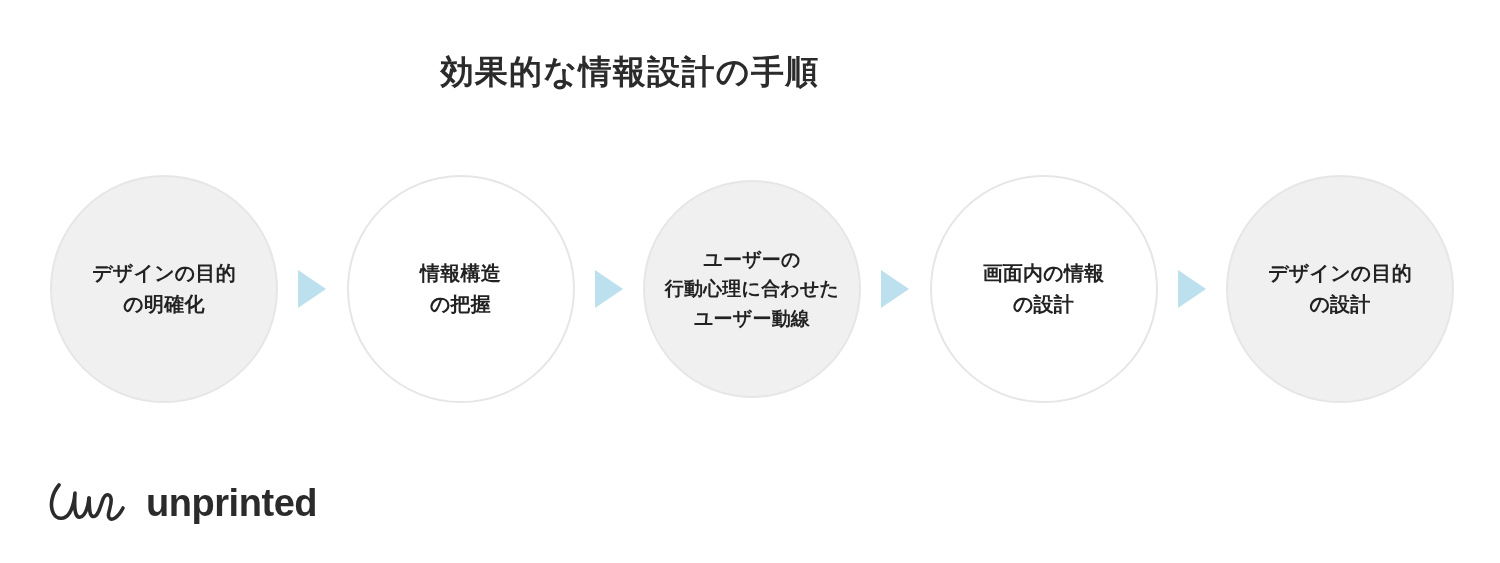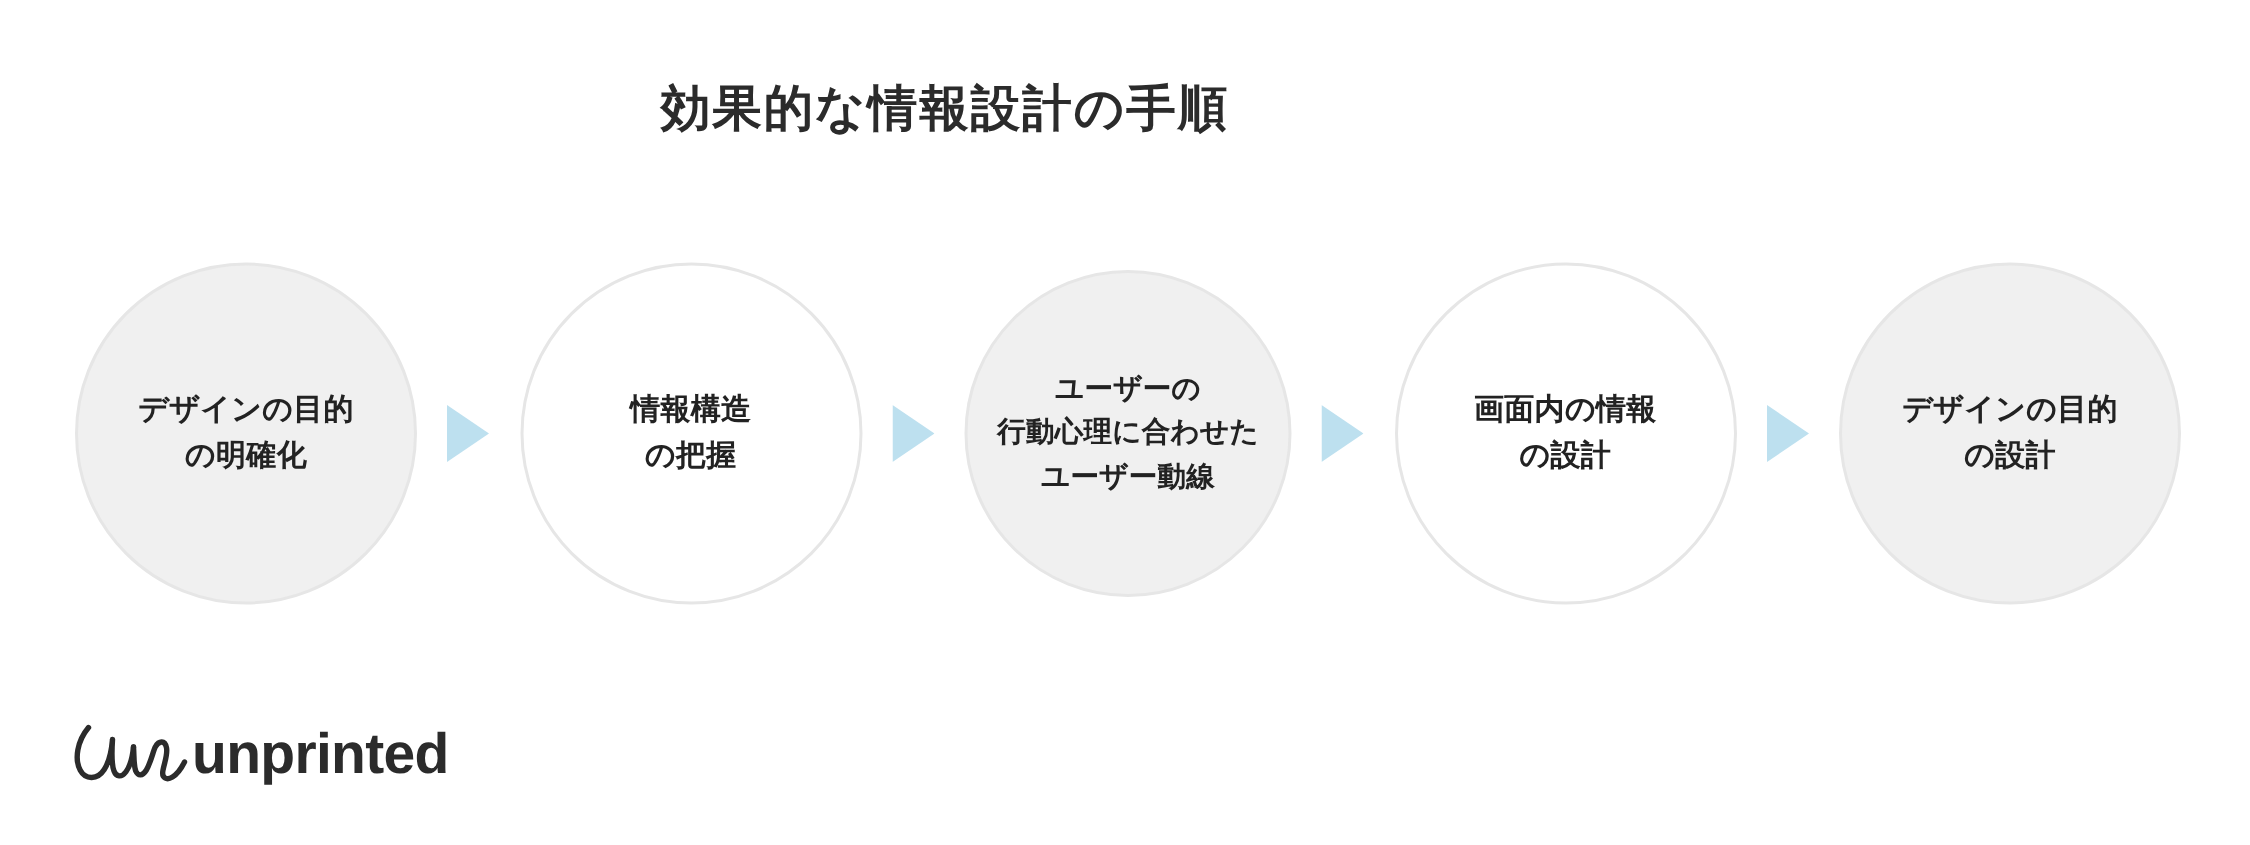--- a/index.html
+++ b/index.html
@@ -108,21 +108,21 @@
   }
 
   
   .logo {
     position: absolute;
     left: 46px;
     bottom: 30px;
     display: flex;
     flex-direction: row;
     align-items: center;
-    gap: 0;
+    gap: 18px;
     height: 58px;
   }
   .logo-mark {
     display: block;
     width: 82px;
     height: 52px;
   }
   .logo-mark svg {
     display: block;
     width: 82px;

